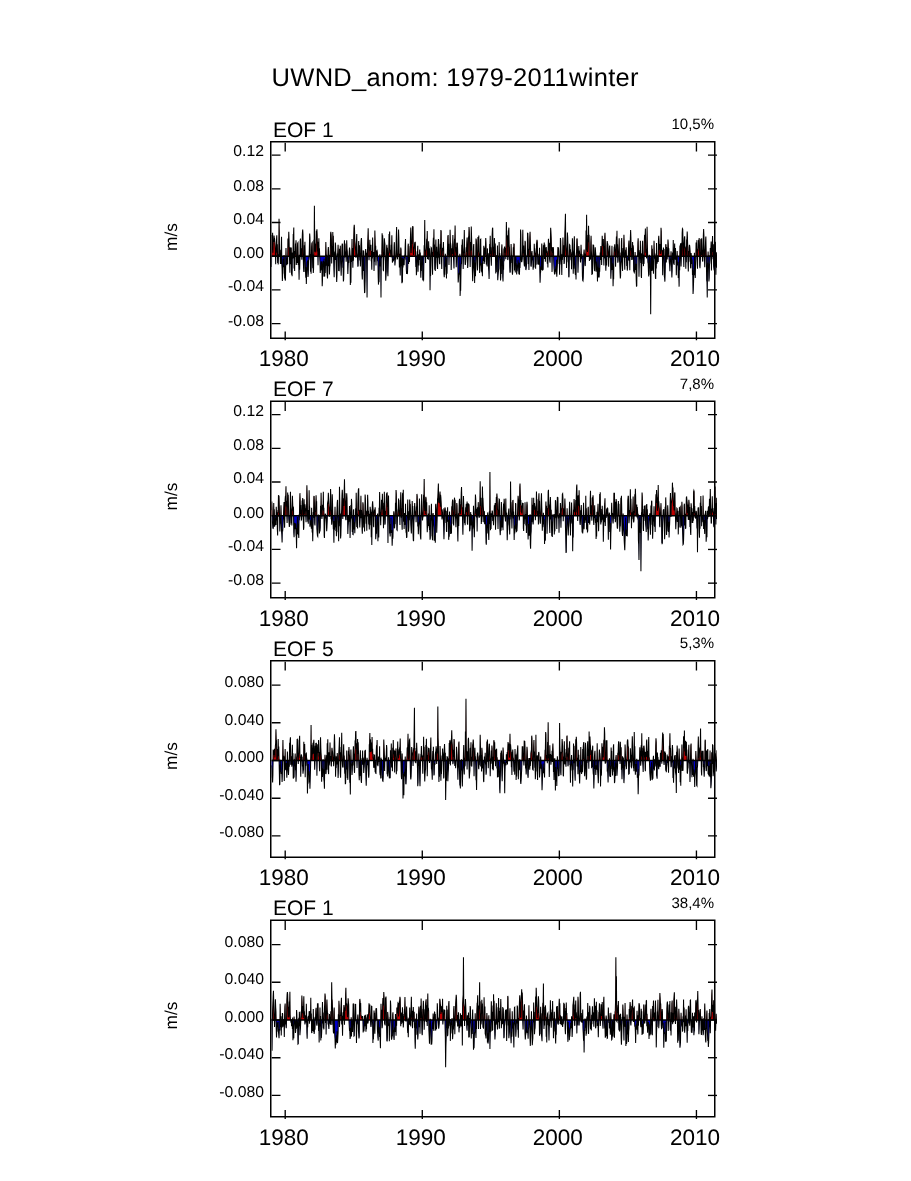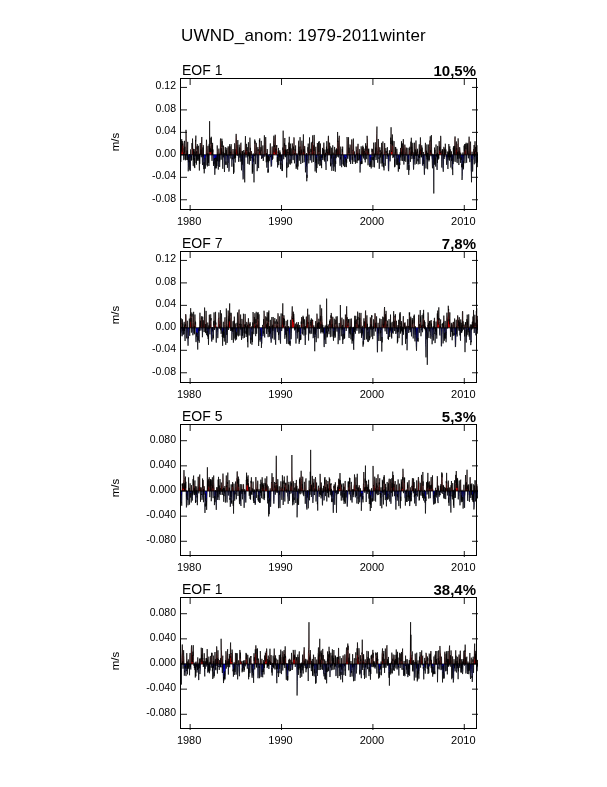--- a/index.html
+++ b/index.html
@@ -10,21 +10,21 @@
   body {
     width: 607px;
     height: 787px;
     font-family: "Liberation Sans", sans-serif;
     color: #000000;
     overflow: hidden;
     position: relative;
   }
   #figure {
     position: absolute;
-    left: 0; top: 0;
+    left: 0; top: 16px;
     width: 607px;
     height: 624px;
   }
   .fig-title {
     position: absolute;
     left: 0;
     top: 26px;
     width: 607px;
     text-align: center;
     font-size: 17px;
@@ -44,22 +44,21 @@
   .panel-label {
     position: absolute;
     left: 2px;
     top: 0;
     font-size: 14px;
   }
   .panel-pct {
     position: absolute;
     right: 1px;
     top: 0;
-    font-size: 15px;
-    font-weight: bold;
+    font-size: 10px;
   }
   .plotbox {
     position: absolute;
     left: 0;
     width: 297px;
     border: 1px solid #000000;
     box-sizing: border-box;
     background: #ffffff;
   }
   .ylabel {
@@ -70,21 +69,21 @@
     white-space: nowrap;
   }
   .ytick {
     position: absolute;
     font-size: 10.5px;
     text-align: right;
     white-space: nowrap;
   }
   .xtick {
     position: absolute;
-    font-size: 11px;
+    font-size: 15px;
     text-align: center;
     white-space: nowrap;
   }
   svg { display: block; }
 </style>
 </head>
 <body>
 
 <div id="figure">
 

